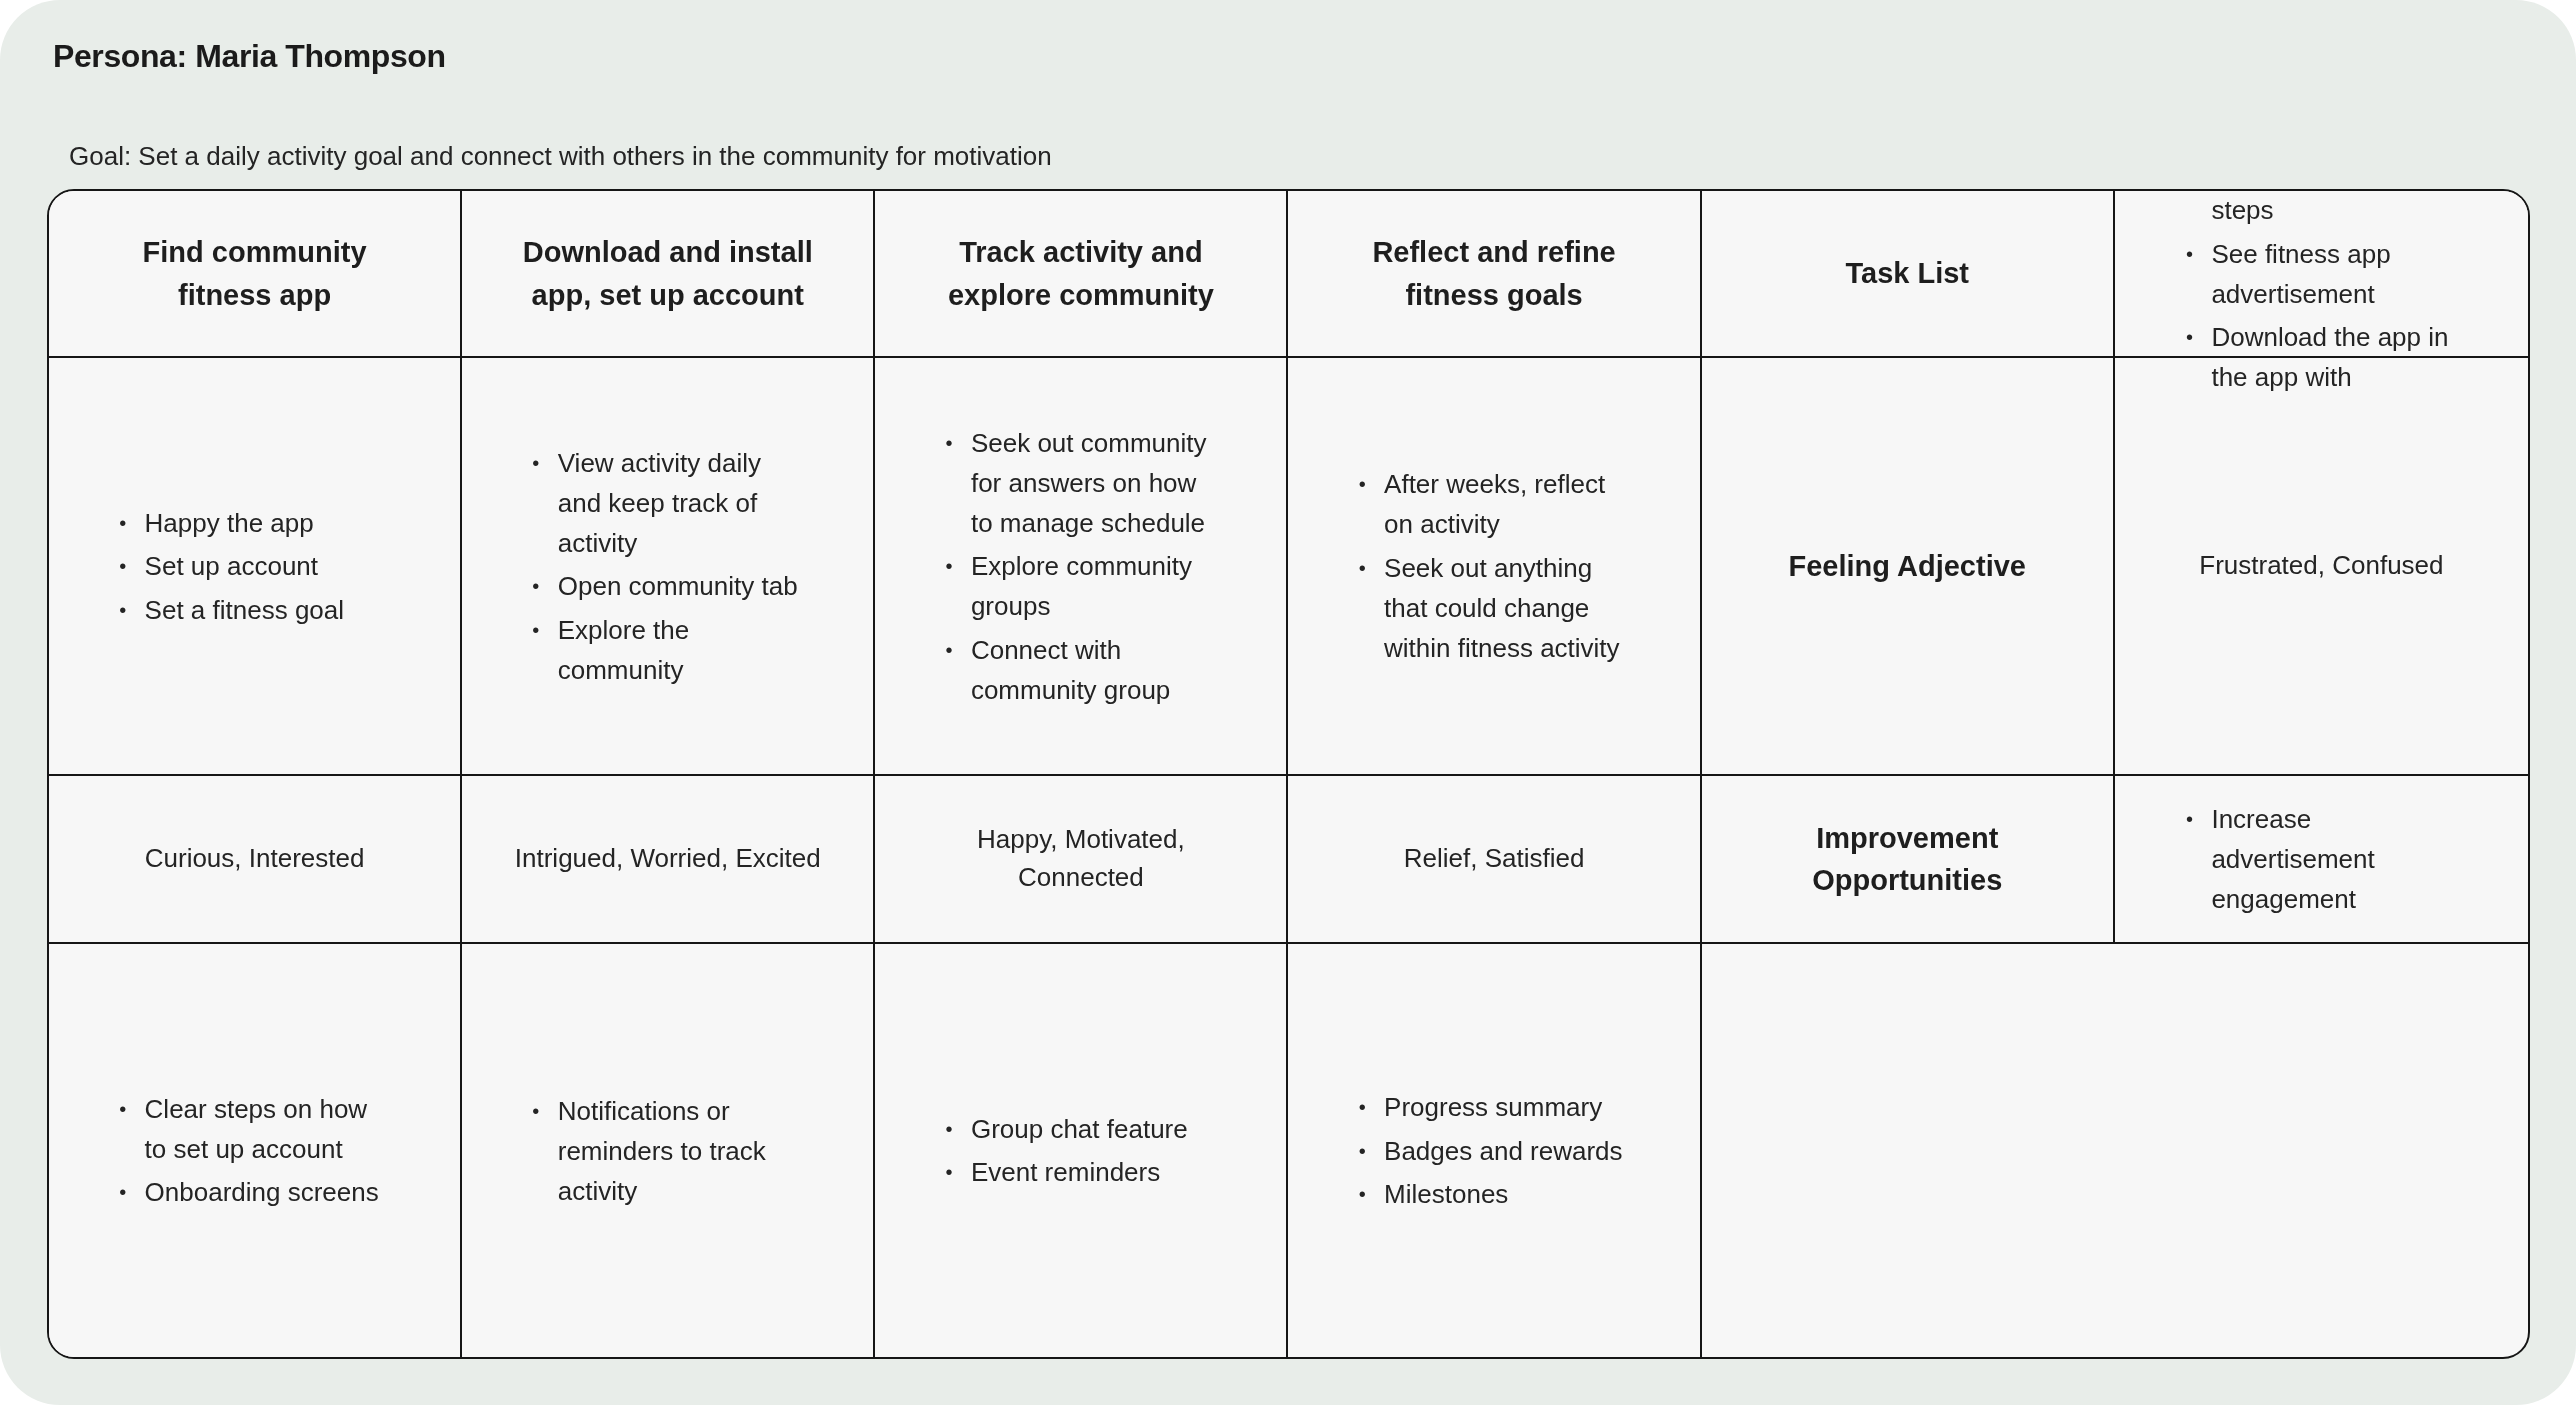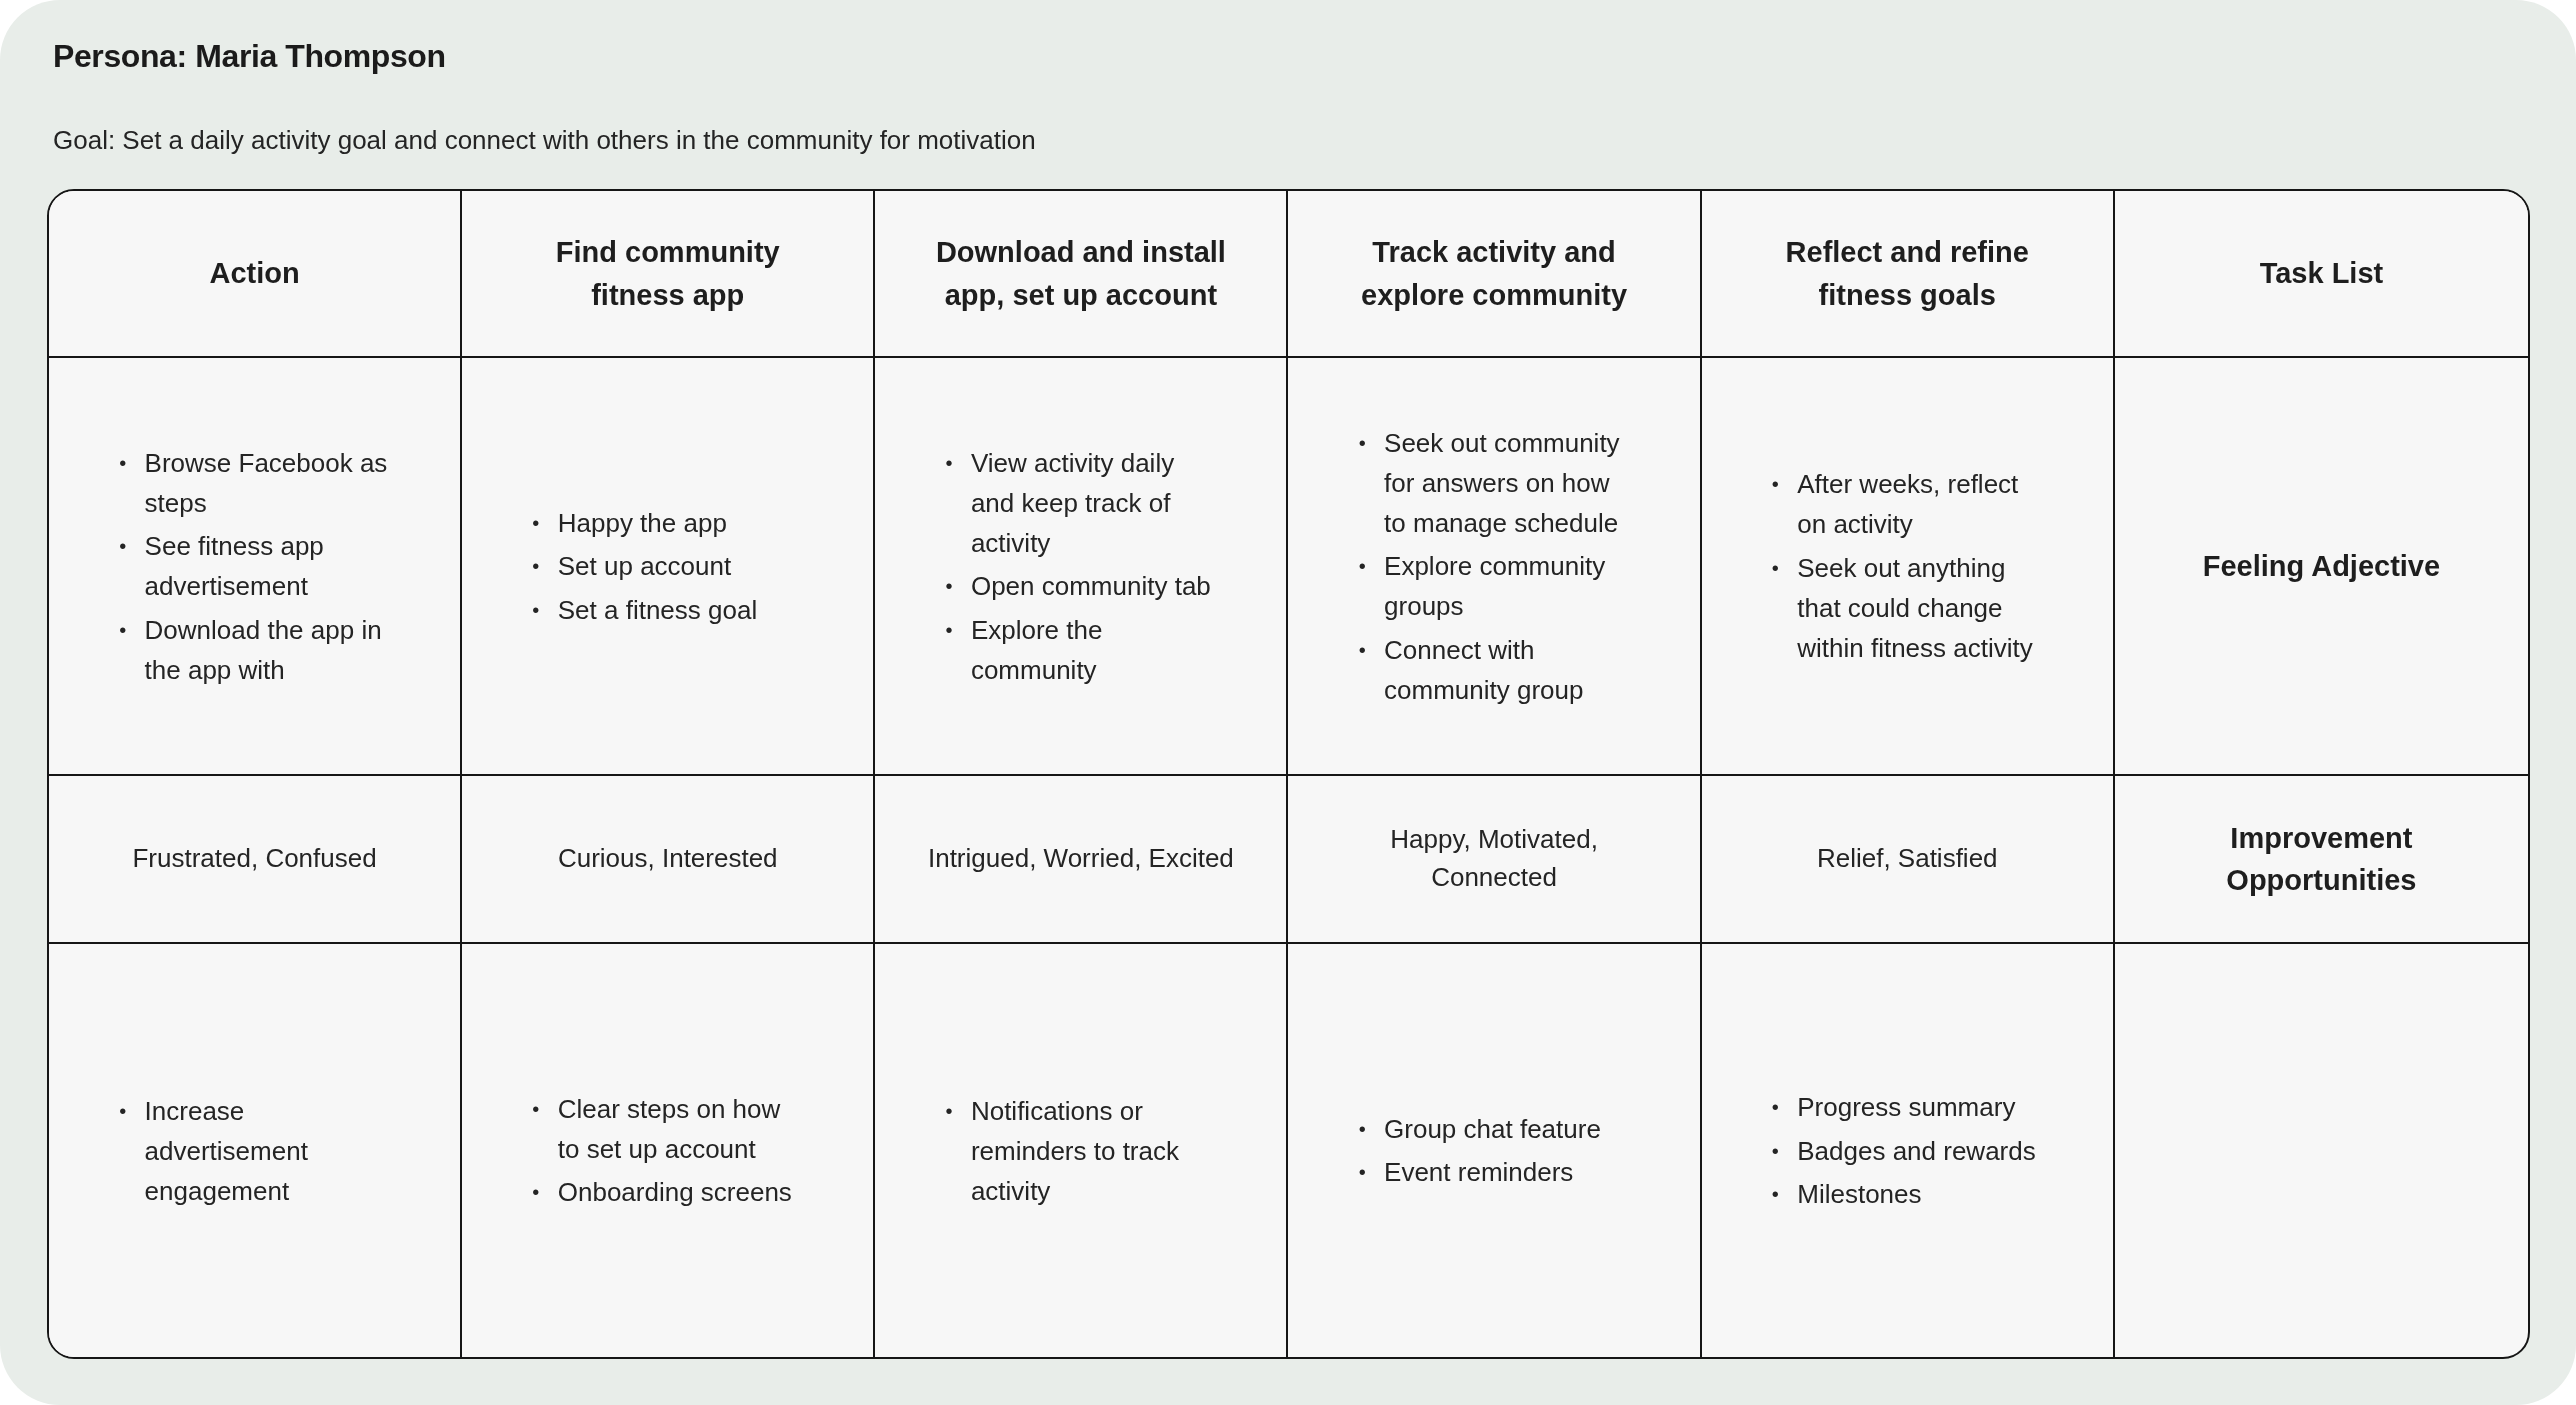--- a/index.html
+++ b/index.html
@@ -21,21 +21,21 @@
     background:var(--card_bg);
     border-radius:60px;
     overflow:hidden;
   }
   .page-title{
     position:absolute;left:53px;top:37px;margin:0;
     font-size:32px;font-weight:bold;line-height:1.2;
     letter-spacing:-0.4px;color:#1b1b1b;
   }
   .goal{
-    position:absolute;left:53px;top:124px;margin:0;
+    position:absolute;left:53px;top:124px;margin:16px;
     font-size:26px;font-weight:normal;line-height:1.3;color:#242424;
   }
   .jtable{
     position:absolute;left:47px;top:189px;
     width:2483px;height:1170px;box-sizing:border-box;
     background:var(--cell_bg);
     border:2.1px solid var(--border);
     border-radius:27px;overflow:hidden;
     display:grid;
     grid-template-columns:repeat(6,1fr);
@@ -73,21 +73,20 @@
 </head>
 <body>
 
 <div class="card">
 
   <h1 class="page-title">Persona: Maria Thompson</h1>
   <p class="goal">Goal: Set a daily activity goal and connect with others in the community for motivation</p>
 
   <div class="jtable">
 
-    <div class="cell rlabel">Action</div>
     <div class="cell head">Find community
 fitness app</div>
     <div class="cell head">Download and install
 app, set up account</div>
     <div class="cell head">Track activity and
 explore community</div>
     <div class="cell head">Reflect and refine
 fitness goals</div>
 
     <div class="cell rlabel">Task List</div>

